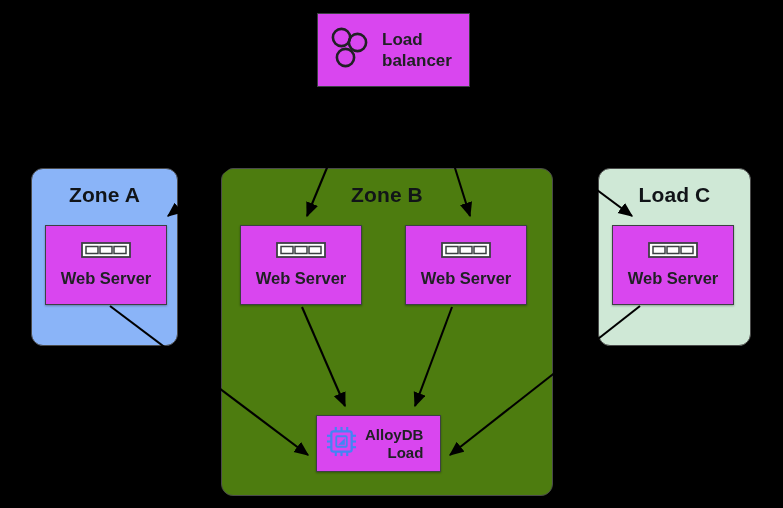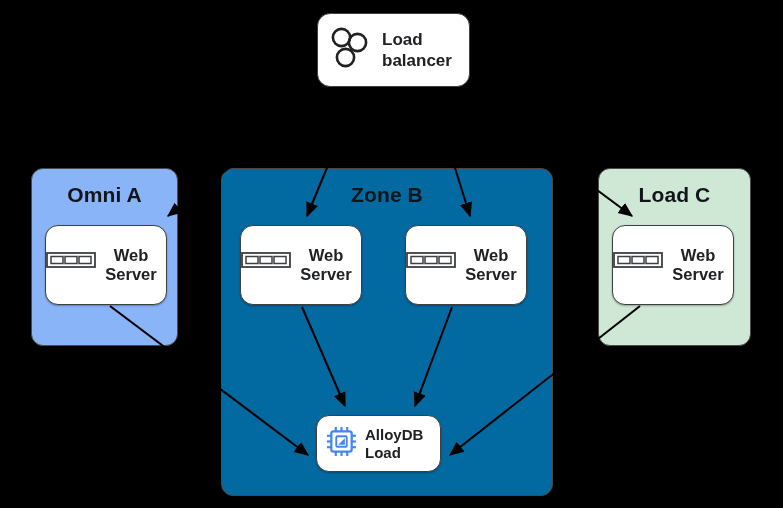--- a/index.html
+++ b/index.html
@@ -48,53 +48,53 @@
     letter-spacing: 0.1px;
   }
   #zone-a {
     left: 31px; top: 168px;
     width: 147px; height: 178px;
     background: #8ab4f8;
   }
   #zone-b {
     left: 221px; top: 168px;
     width: 332px; height: 328px;
-    background: #0369a1;
+    background: #4d7c0f;
   }
   #zone-c {
     left: 598px; top: 168px;
     width: 153px; height: 178px;
     background: #cfe8d6;
   }
   .zone-label-pos { top: 14px; }
 
   
   .node {
     position: absolute;
-    background: #ffffff;
+    background: #d946ef;
     border: 1.7px solid #3c4043;
-    border-radius: 13px;
+    border-radius: 0;
     box-sizing: border-box;
     z-index: 4;
     box-shadow: 0 1px 2px rgba(0,0,0,0.30);
   }
   .node-label {
     font-weight: bold;
     color: #202124;
     text-align: center;
     font-size: 16.5px;
     line-height: 1.18;
   }
 
   
   .webserver {
     width: 122px;
     height: 80px;
     display: flex;
-    flex-direction: row;
+    flex-direction: column;
     align-items: center;
     justify-content: center;
   }
   .webserver .ws-icon {
     margin-bottom: 7px;
   }
   #ws-a { left: 45px; top: 225px; }
   #ws-b1 { left: 240px; top: 225px; }
   #ws-b2 { left: 405px; top: 225px; }
   #ws-c { left: 612px; top: 225px; }
@@ -121,32 +121,32 @@
     left: 316px; top: 415px;
     width: 125px; height: 57px;
     display: flex;
     flex-direction: row;
     align-items: center;
     justify-content: flex-start;
     padding-left: 9px;
   }
   #alloydb .db-icon { flex: 0 0 auto; margin-right: 8px; }
   #alloydb .node-label {
-    text-align: left;
+    text-align: right;
     font-size: 15px;
     line-height: 1.2;
   }
 </style>
 </head>
 <body>
 
 <div id="canvas">
 
   <div class="zone" id="zone-a">
-    <div class="zone-label zone-label-pos">Omni A</div>
+    <div class="zone-label zone-label-pos">Zone A</div>
   </div>
 
   <div class="zone" id="zone-b">
     <div class="zone-label zone-label-pos">Zone B</div>
   </div>
 
   <div class="zone" id="zone-c">
     <div class="zone-label zone-label-pos">Load C</div>
   </div>
 

